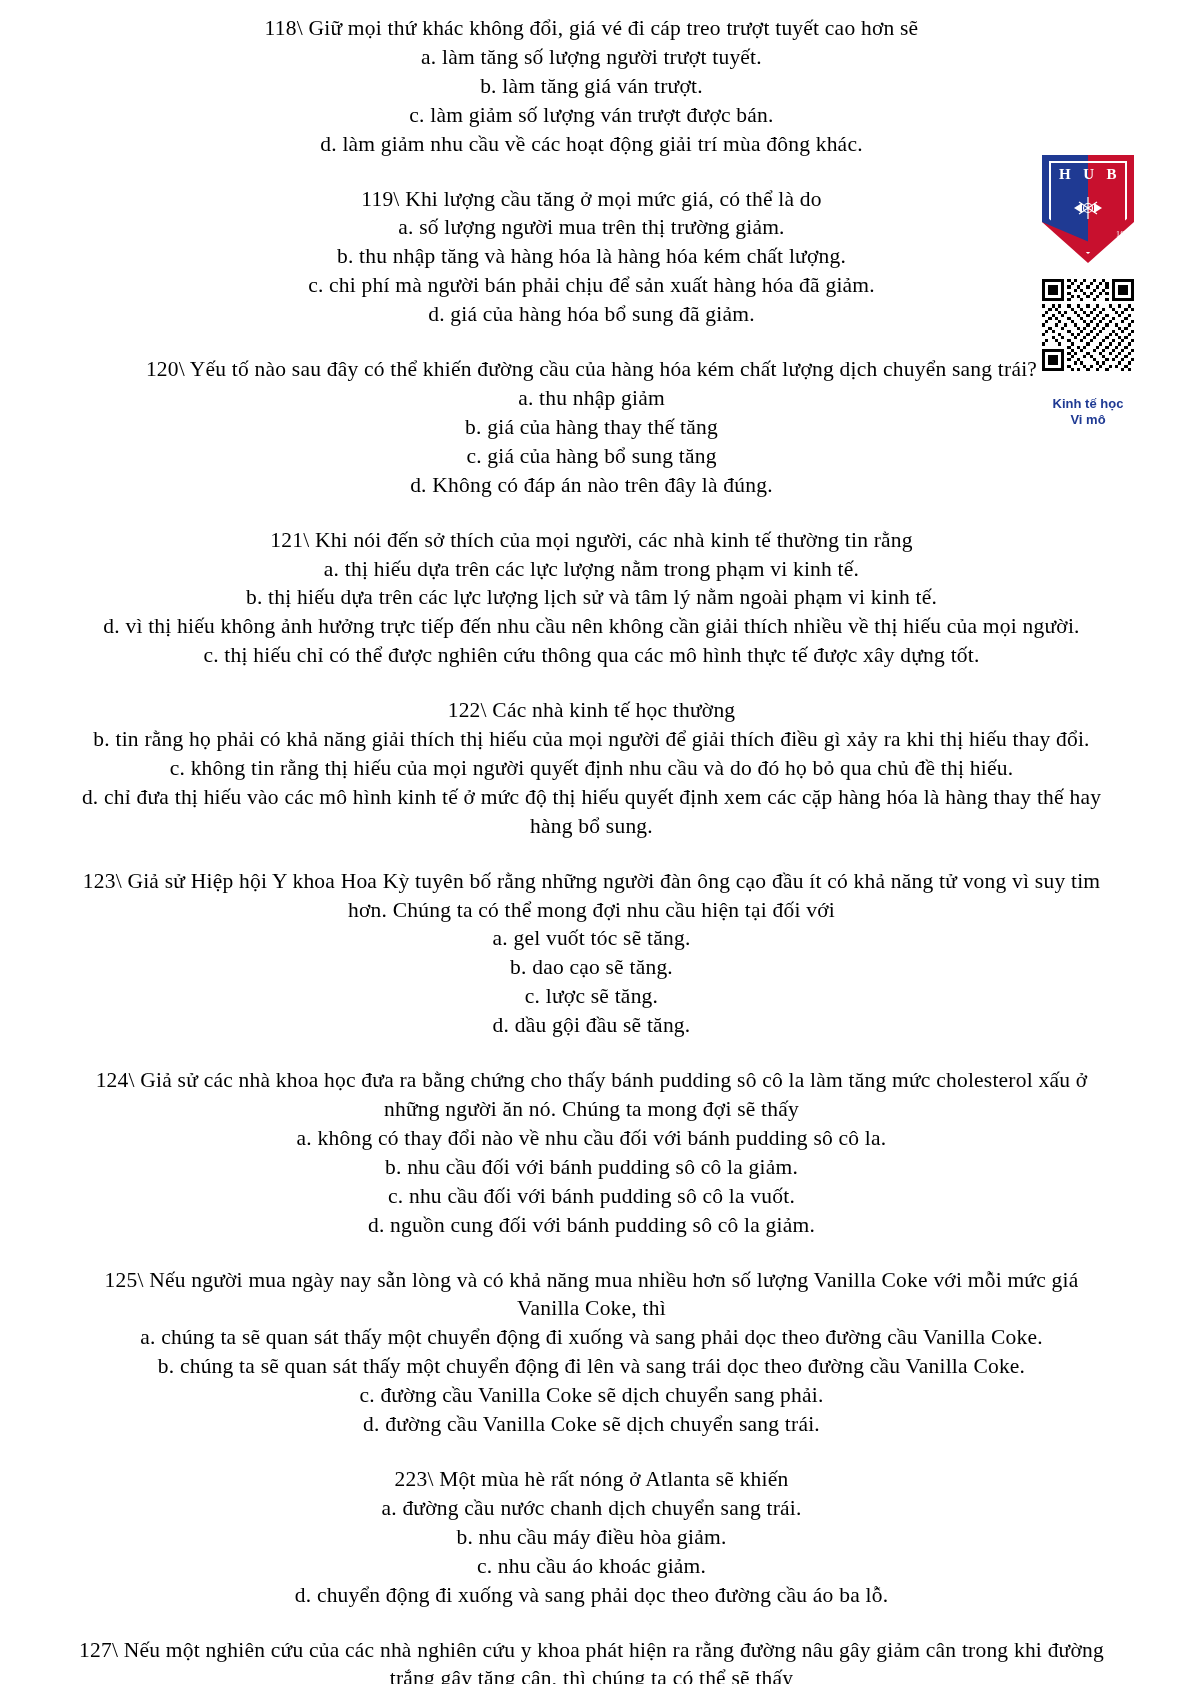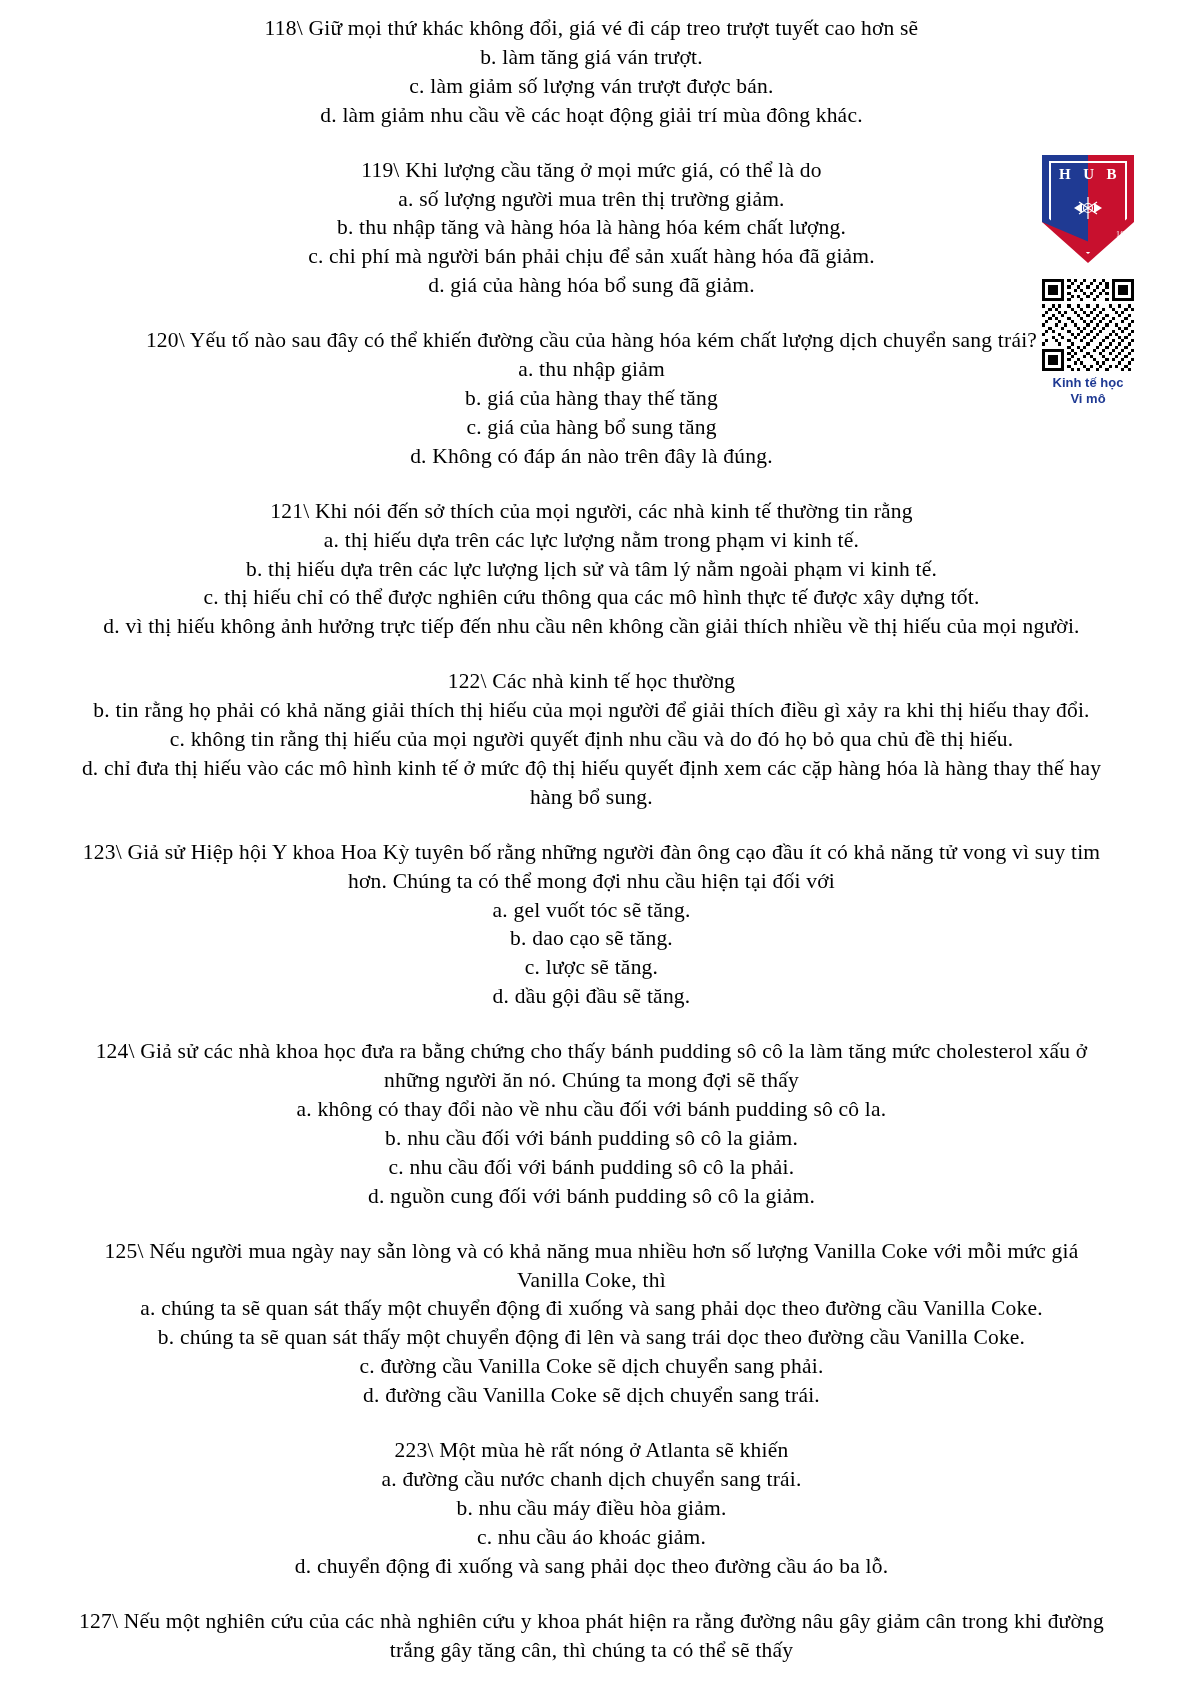--- a/index.html
+++ b/index.html
@@ -105,21 +105,21 @@
   }
   .qr {
     width: 92px;
     height: 92px;
     margin: 0 auto;
     position: relative;
     background: #ffffff;
   }
   .qr canvas, .qr svg { display: block; }
   .brand-caption {
-    margin-top: 4px;
+    margin-top: 25px;
     font-family: "Liberation Sans", sans-serif;
     font-size: 13px;
     font-weight: bold;
     color: #1f3a93;
     line-height: 1.25;
   }
 </style>
 </head>
 <body>
 
@@ -371,20 +371,21 @@
 
     <div class="brand-caption">
       <div>Kinh tế học</div>
       <div>Vi mô</div>
     </div>
   </div>
 
   <div id="questions">
       <div class="q-block">
         <div class="q-stem">118\ Giữ mọi thứ khác không đổi, giá vé đi cáp treo trượt tuyết cao hơn sẽ</div>
+        <div class="q-opt">a. làm tăng số lượng người trượt tuyết.</div>
         <div class="q-opt">b. làm tăng giá ván trượt.</div>
         <div class="q-opt">c. làm giảm số lượng ván trượt được bán.</div>
         <div class="q-opt">d. làm giảm nhu cầu về các hoạt động giải trí mùa đông khác.</div>
       </div>
       <div class="q-block">
         <div class="q-stem">119\ Khi lượng cầu tăng ở mọi mức giá, có thể là do</div>
         <div class="q-opt">a. số lượng người mua trên thị trường giảm.</div>
         <div class="q-opt">b. thu nhập tăng và hàng hóa là hàng hóa kém chất lượng.</div>
         <div class="q-opt">c. chi phí mà người bán phải chịu để sản xuất hàng hóa đã giảm.</div>
         <div class="q-opt">d. giá của hàng hóa bổ sung đã giảm.</div>
@@ -393,22 +394,22 @@
         <div class="q-stem">120\ Yếu tố nào sau đây có thể khiến đường cầu của hàng hóa kém chất lượng dịch chuyển sang trái?</div>
         <div class="q-opt">a. thu nhập giảm</div>
         <div class="q-opt">b. giá của hàng thay thế tăng</div>
         <div class="q-opt">c. giá của hàng bổ sung tăng</div>
         <div class="q-opt">d. Không có đáp án nào trên đây là đúng.</div>
       </div>
       <div class="q-block">
         <div class="q-stem">121\ Khi nói đến sở thích của mọi người, các nhà kinh tế thường tin rằng</div>
         <div class="q-opt">a. thị hiếu dựa trên các lực lượng nằm trong phạm vi kinh tế.</div>
         <div class="q-opt">b. thị hiếu dựa trên các lực lượng lịch sử và tâm lý nằm ngoài phạm vi kinh tế.</div>
+        <div class="q-opt">d. vì thị hiếu không ảnh hưởng trực tiếp đến nhu cầu nên không cần giải thích nhiều về thị hiếu của mọi người.</div>
         <div class="q-opt">c. thị hiếu chỉ có thể được nghiên cứu thông qua các mô hình thực tế được xây dựng tốt.</div>
-        <div class="q-opt">d. vì thị hiếu không ảnh hưởng trực tiếp đến nhu cầu nên không cần giải thích nhiều về thị hiếu của mọi người.</div>
       </div>
       <div class="q-block">
         <div class="q-stem">122\ Các nhà kinh tế học thường</div>
         <div class="q-opt">b. tin rằng họ phải có khả năng giải thích thị hiếu của mọi người để giải thích điều gì xảy ra khi thị hiếu thay đổi.</div>
         <div class="q-opt">c. không tin rằng thị hiếu của mọi người quyết định nhu cầu và do đó họ bỏ qua chủ đề thị hiếu.</div>
         <div class="q-opt">d. chỉ đưa thị hiếu vào các mô hình kinh tế ở mức độ thị hiếu quyết định xem các cặp hàng hóa là hàng thay thế hay
 hàng bổ sung.</div>
       </div>
       <div class="q-block">
         <div class="q-stem">123\ Giả sử Hiệp hội Y khoa Hoa Kỳ tuyên bố rằng những người đàn ông cạo đầu ít có khả năng tử vong vì suy tim
@@ -416,21 +417,21 @@
         <div class="q-opt">a. gel vuốt tóc sẽ tăng.</div>
         <div class="q-opt">b. dao cạo sẽ tăng.</div>
         <div class="q-opt">c. lược sẽ tăng.</div>
         <div class="q-opt">d. dầu gội đầu sẽ tăng.</div>
       </div>
       <div class="q-block">
         <div class="q-stem">124\ Giả sử các nhà khoa học đưa ra bằng chứng cho thấy bánh pudding sô cô la làm tăng mức cholesterol xấu ở
 những người ăn nó. Chúng ta mong đợi sẽ thấy</div>
         <div class="q-opt">a. không có thay đổi nào về nhu cầu đối với bánh pudding sô cô la.</div>
         <div class="q-opt">b. nhu cầu đối với bánh pudding sô cô la giảm.</div>
-        <div class="q-opt">c. nhu cầu đối với bánh pudding sô cô la phải.</div>
+        <div class="q-opt">c. nhu cầu đối với bánh pudding sô cô la vuốt.</div>
         <div class="q-opt">d. nguồn cung đối với bánh pudding sô cô la giảm.</div>
       </div>
       <div class="q-block">
         <div class="q-stem">125\ Nếu người mua ngày nay sẵn lòng và có khả năng mua nhiều hơn số lượng Vanilla Coke với mỗi mức giá
 Vanilla Coke, thì</div>
         <div class="q-opt">a. chúng ta sẽ quan sát thấy một chuyển động đi xuống và sang phải dọc theo đường cầu Vanilla Coke.</div>
         <div class="q-opt">b. chúng ta sẽ quan sát thấy một chuyển động đi lên và sang trái dọc theo đường cầu Vanilla Coke.</div>
         <div class="q-opt">c. đường cầu Vanilla Coke sẽ dịch chuyển sang phải.</div>
         <div class="q-opt">d. đường cầu Vanilla Coke sẽ dịch chuyển sang trái.</div>
       </div>

